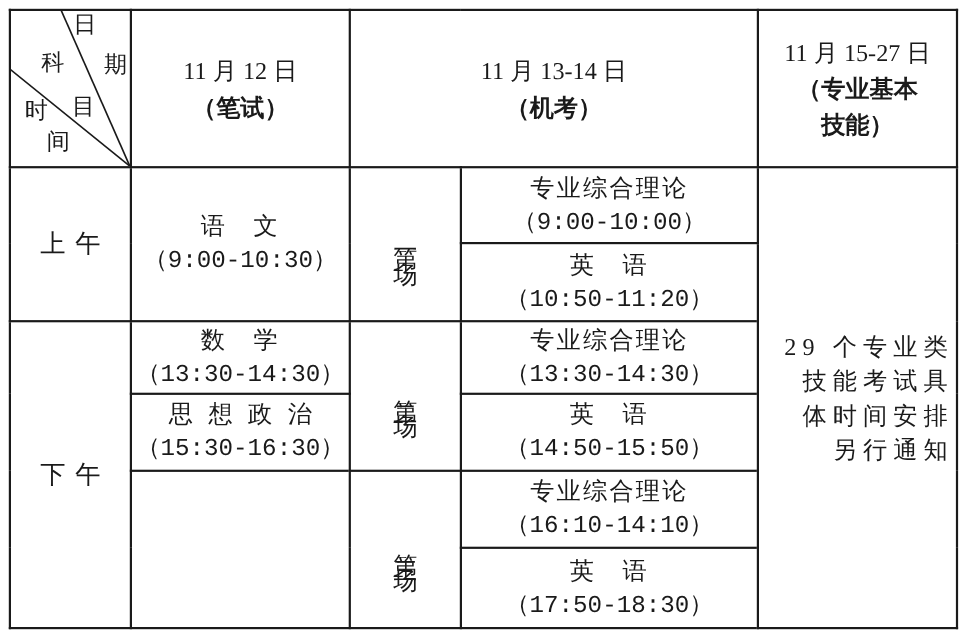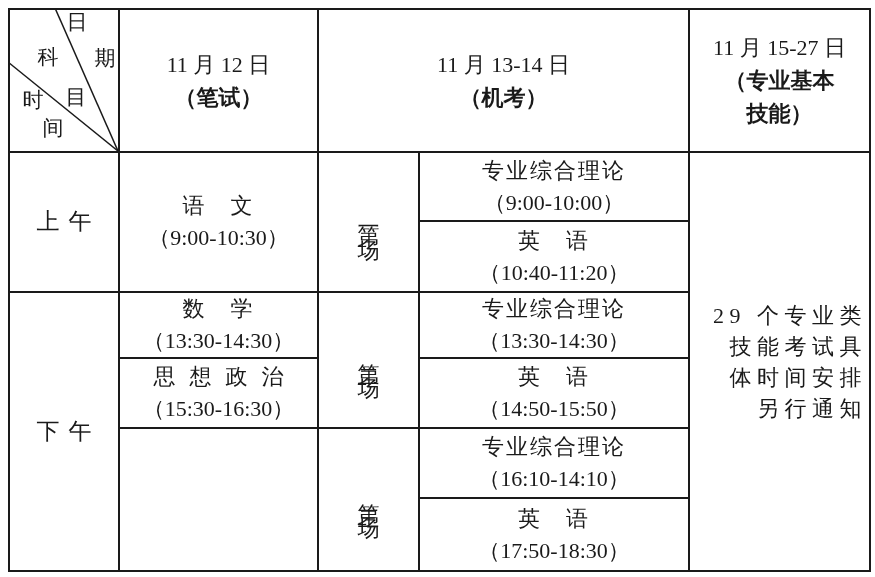--- a/index.html
+++ b/index.html
@@ -27,21 +27,21 @@
     font-size: 22px;
     line-height: 32px;
     padding: 0;
     overflow: visible;
   }
   .hline { white-space: pre-line; line-height: 33px; }
   .hline.type { font-weight: bold; }
   .rowlabel { letter-spacing: 9px; margin-right: -9px; font-size: 23px; }
   .subject { letter-spacing: 2px; }
   .subject.spread { letter-spacing: 14px; margin-right: -14px; }
-  .timespan { letter-spacing: 0; }
+  .timespan { letter-spacing: 0; font-family: Liberation Mono, monospace; }
   .session {
     display: inline-block;
     writing-mode: vertical-rl;
     text-orientation: upright;
     letter-spacing: 7px;
     line-height: 26px;
   }
   .note {
     text-align: right;
     white-space: pre-line;
@@ -127,21 +127,21 @@
         <div class="note">29 个专业类
 技能考试具
 体时间安排
 另行通知</div>
       </td>
     </tr>
 
     <tr style="height:71px">
       <td>
         <div class="subject">英　语</div>
-        <div class="timespan">（10:40-11:20）</div>
+        <div class="timespan">（10:50-11:20）</div>
       </td>
     </tr>
 
     <tr style="height:65px">
       <td rowspan="4">
         <span class="rowlabel">下午</span>
       </td>
       <td>
         <div class="subject">数　学</div>
         <div class="timespan">（13:30-14:30）</div>

